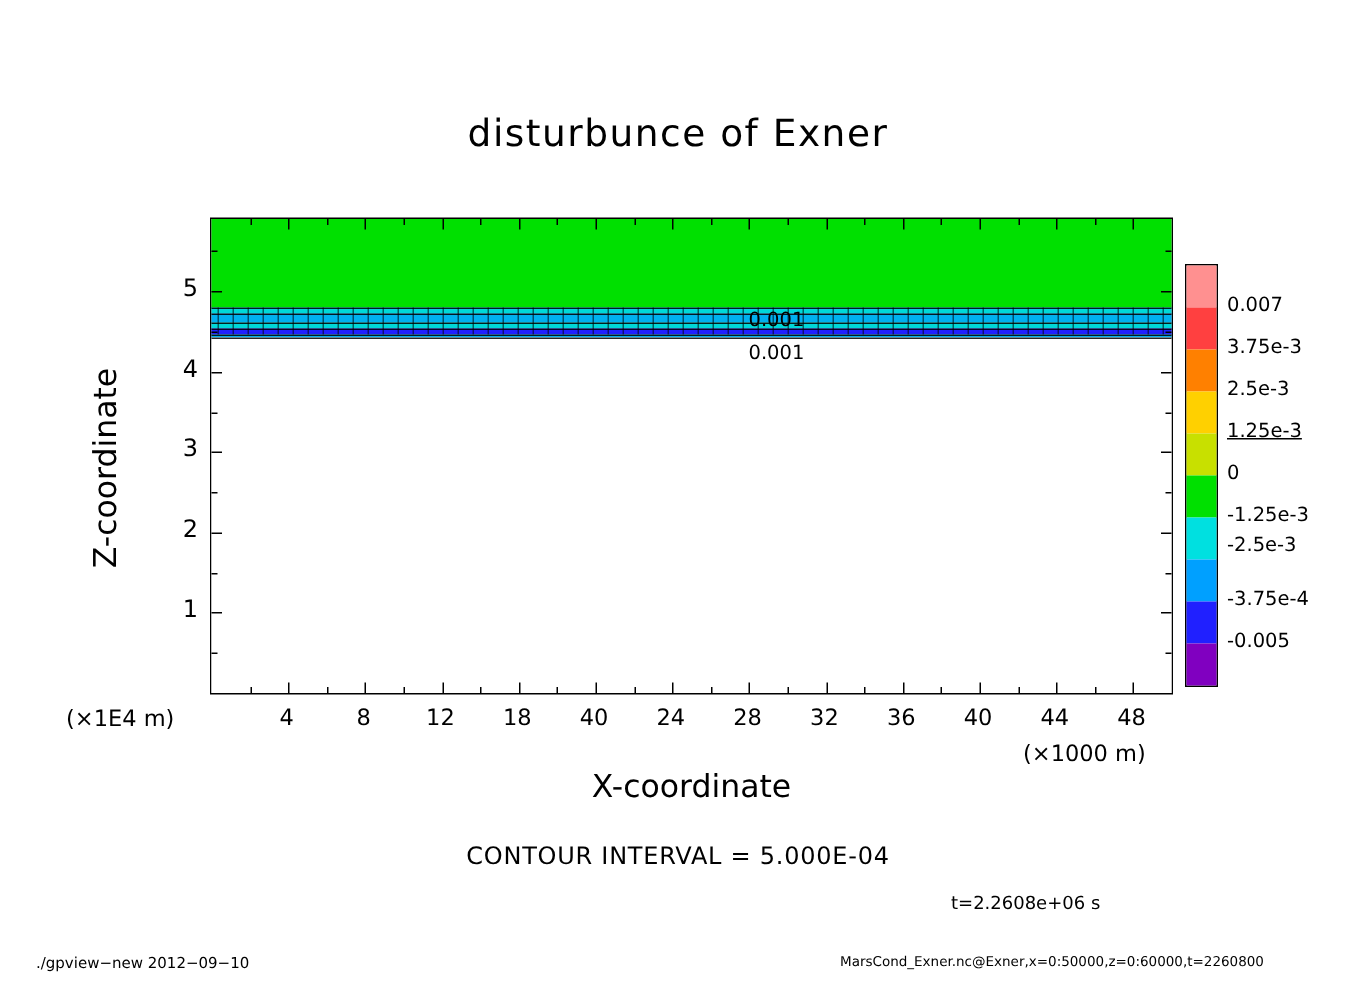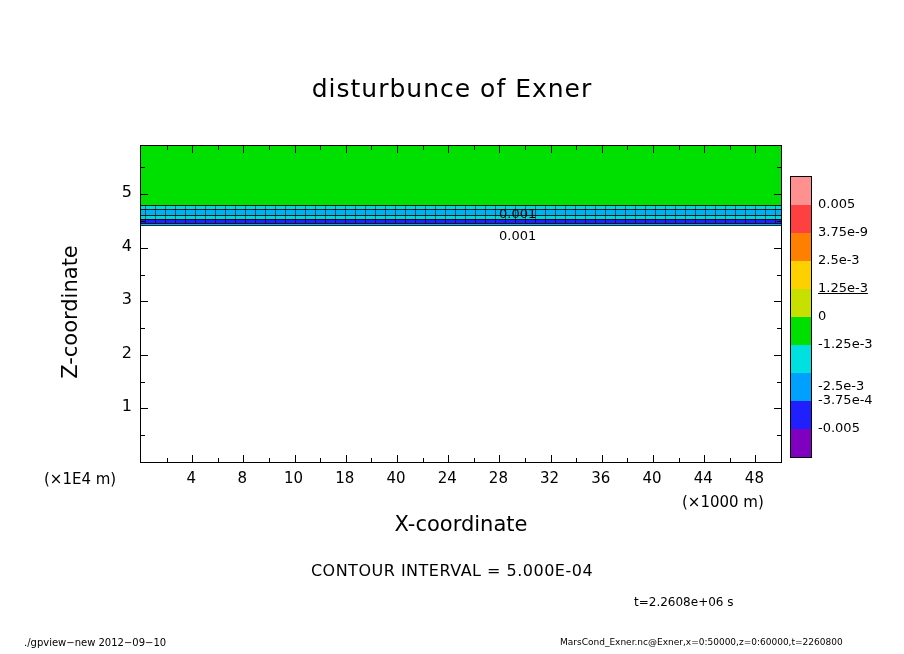--- a/index.html
+++ b/index.html
@@ -219,21 +219,21 @@
       <div class="tick-y" style="top: 74.9831px; left: 0px; width: 4px;"></div>
       <div class="tick-y" style="top: 74.9831px; left: 636px; width: 4px;"></div>
       <div class="tick-y" style="top: 21.4237px; left: 0px; width: 4px;"></div>
       <div class="tick-y" style="top: 21.4237px; left: 636px; width: 4px;"></div>
     </div>
 </div>
 
 <div id="xlabels-layer">
     <div class="xtick-label" style="left: 171.2px; top: 469px; position: absolute;">4</div>
     <div class="xtick-label" style="left: 222.4px; top: 469px; position: absolute;">8</div>
-    <div class="xtick-label" style="left: 273.6px; top: 469px; position: absolute;">10</div>
+    <div class="xtick-label" style="left: 273.6px; top: 469px; position: absolute;">12</div>
     <div class="xtick-label" style="left: 324.8px; top: 469px; position: absolute;">18</div>
     <div class="xtick-label" style="left: 376px; top: 469px; position: absolute;">40</div>
     <div class="xtick-label" style="left: 427.2px; top: 469px; position: absolute;">24</div>
     <div class="xtick-label" style="left: 478.4px; top: 469px; position: absolute;">28</div>
     <div class="xtick-label" style="left: 529.6px; top: 469px; position: absolute;">32</div>
     <div class="xtick-label" style="left: 580.8px; top: 469px; position: absolute;">36</div>
     <div class="xtick-label" style="left: 632px; top: 469px; position: absolute;">40</div>
     <div class="xtick-label" style="left: 683.2px; top: 469px; position: absolute;">44</div>
     <div class="xtick-label" style="left: 734.4px; top: 469px; position: absolute;">48</div>
   </div>
@@ -256,27 +256,27 @@
     <div class="cb-cell" style="height: 28px; background: rgb(255, 128, 0);"></div>
     <div class="cb-cell" style="height: 28px; background: rgb(255, 208, 0);"></div>
     <div class="cb-cell" style="height: 28px; background: rgb(200, 224, 0);"></div>
     <div class="cb-cell" style="height: 28px; background: rgb(0, 224, 0);"></div>
     <div class="cb-cell" style="height: 28px; background: rgb(0, 224, 224);"></div>
     <div class="cb-cell" style="height: 28px; background: rgb(0, 160, 255);"></div>
     <div class="cb-cell" style="height: 28px; background: rgb(32, 32, 255);"></div>
     <div class="cb-cell" style="height: 28px; background: rgb(128, 0, 192);"></div>
   </div>
 <div id="cb-labels-layer">
-    <div class="cb-label" style="top: 196px;">0.005</div>
-    <div class="cb-label" style="top: 224px;">3.75e-9</div>
+    <div class="cb-label" style="top: 196px;">0.007</div>
+    <div class="cb-label" style="top: 224px;">3.75e-3</div>
     <div class="cb-label" style="top: 252px;">2.5e-3</div>
     <div class="cb-label" style="top: 280px; text-decoration: underline;">1.25e-3</div>
     <div class="cb-label" style="top: 308px;">0</div>
     <div class="cb-label" style="top: 336px;">-1.25e-3</div>
-    <div class="cb-label" style="top: 378px;">-2.5e-3</div>
+    <div class="cb-label" style="top: 356px;">-2.5e-3</div>
     <div class="cb-label" style="top: 392px;">-3.75e-4</div>
     <div class="cb-label" style="top: 420px;">-0.005</div>
   </div>
 
 <div class="abs" id="contour-interval">CONTOUR INTERVAL = 5.000E-04</div>
 <div class="abs" id="time-label">t=2.2608e+06 s</div>
 <div class="abs" id="footer-left">./gpview−new  2012−09−10</div>
 <div class="abs" id="footer-right">MarsCond_Exner.nc@Exner,x=0:50000,z=0:60000,t=2260800</div>
 
 </body></html>

